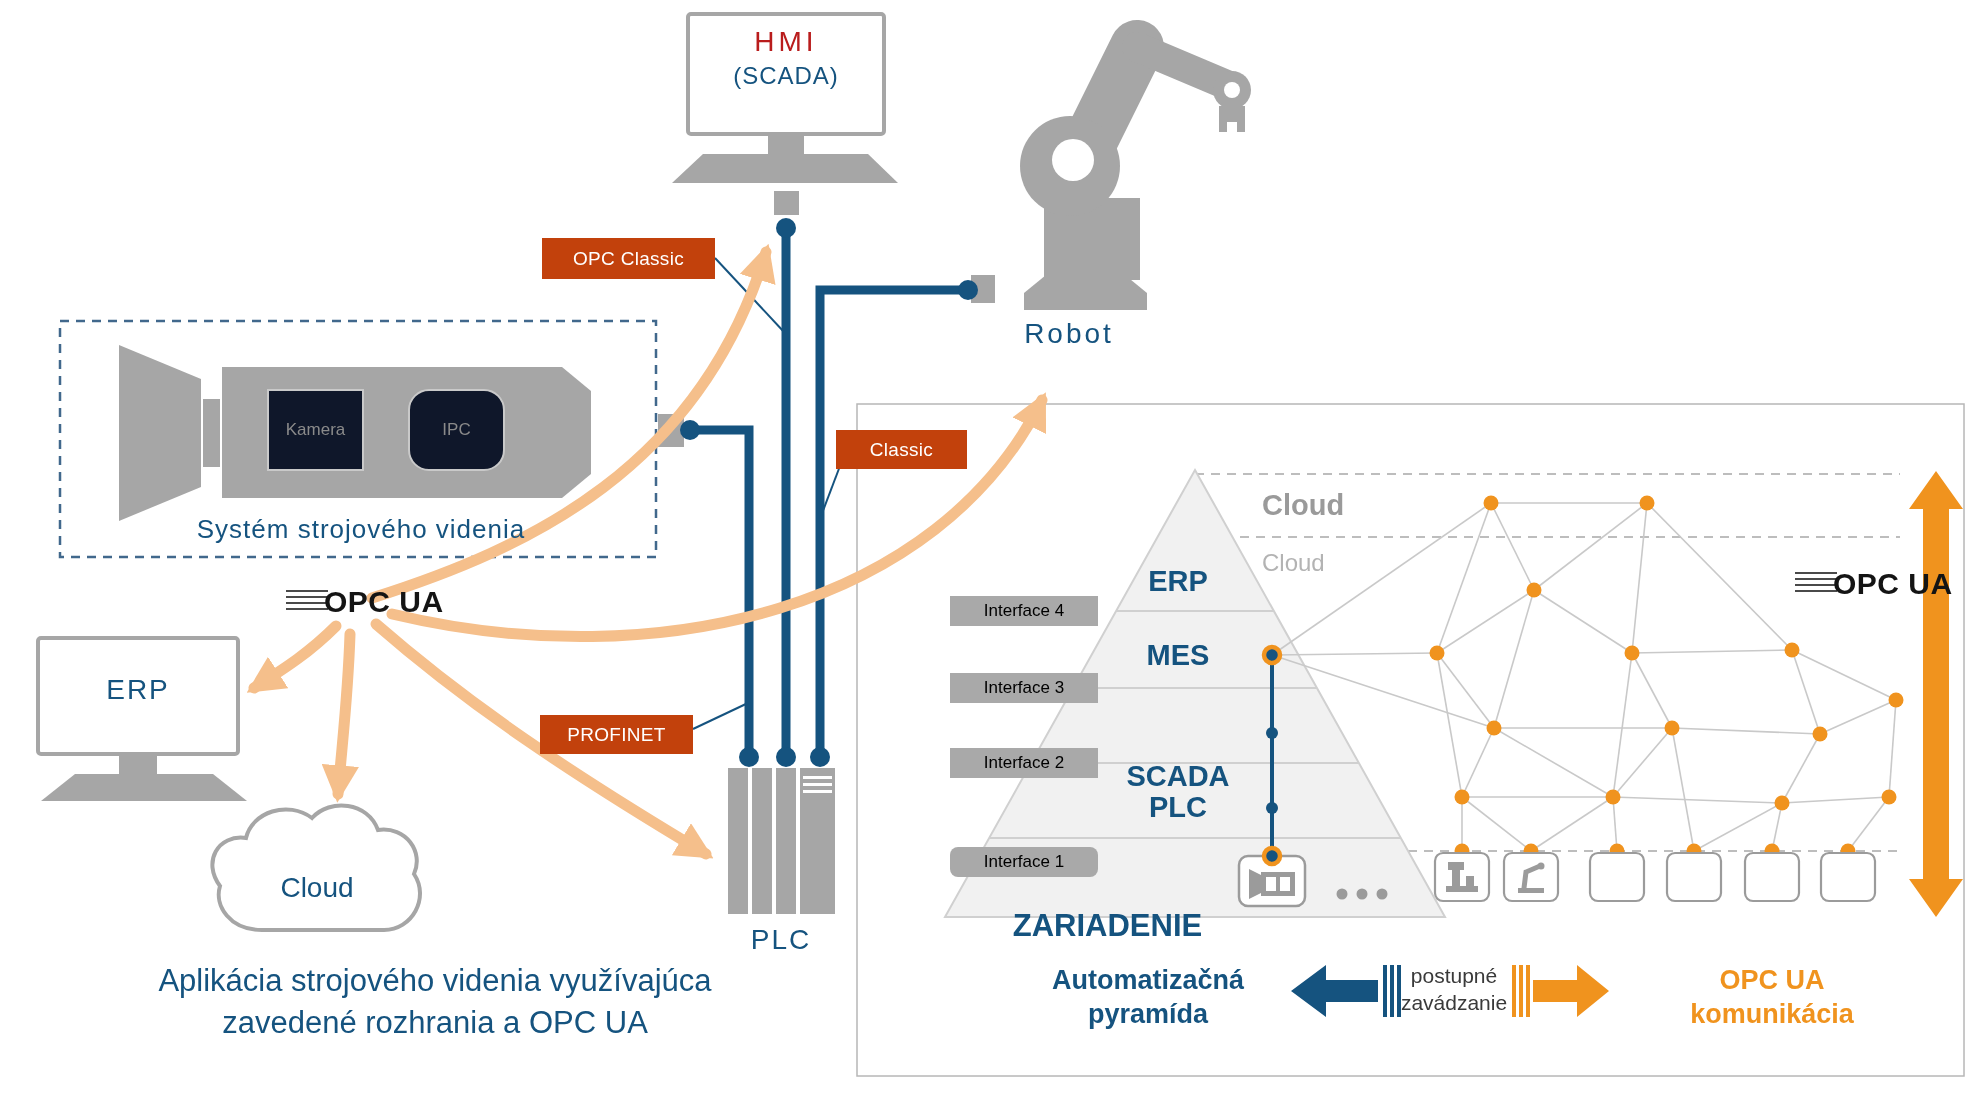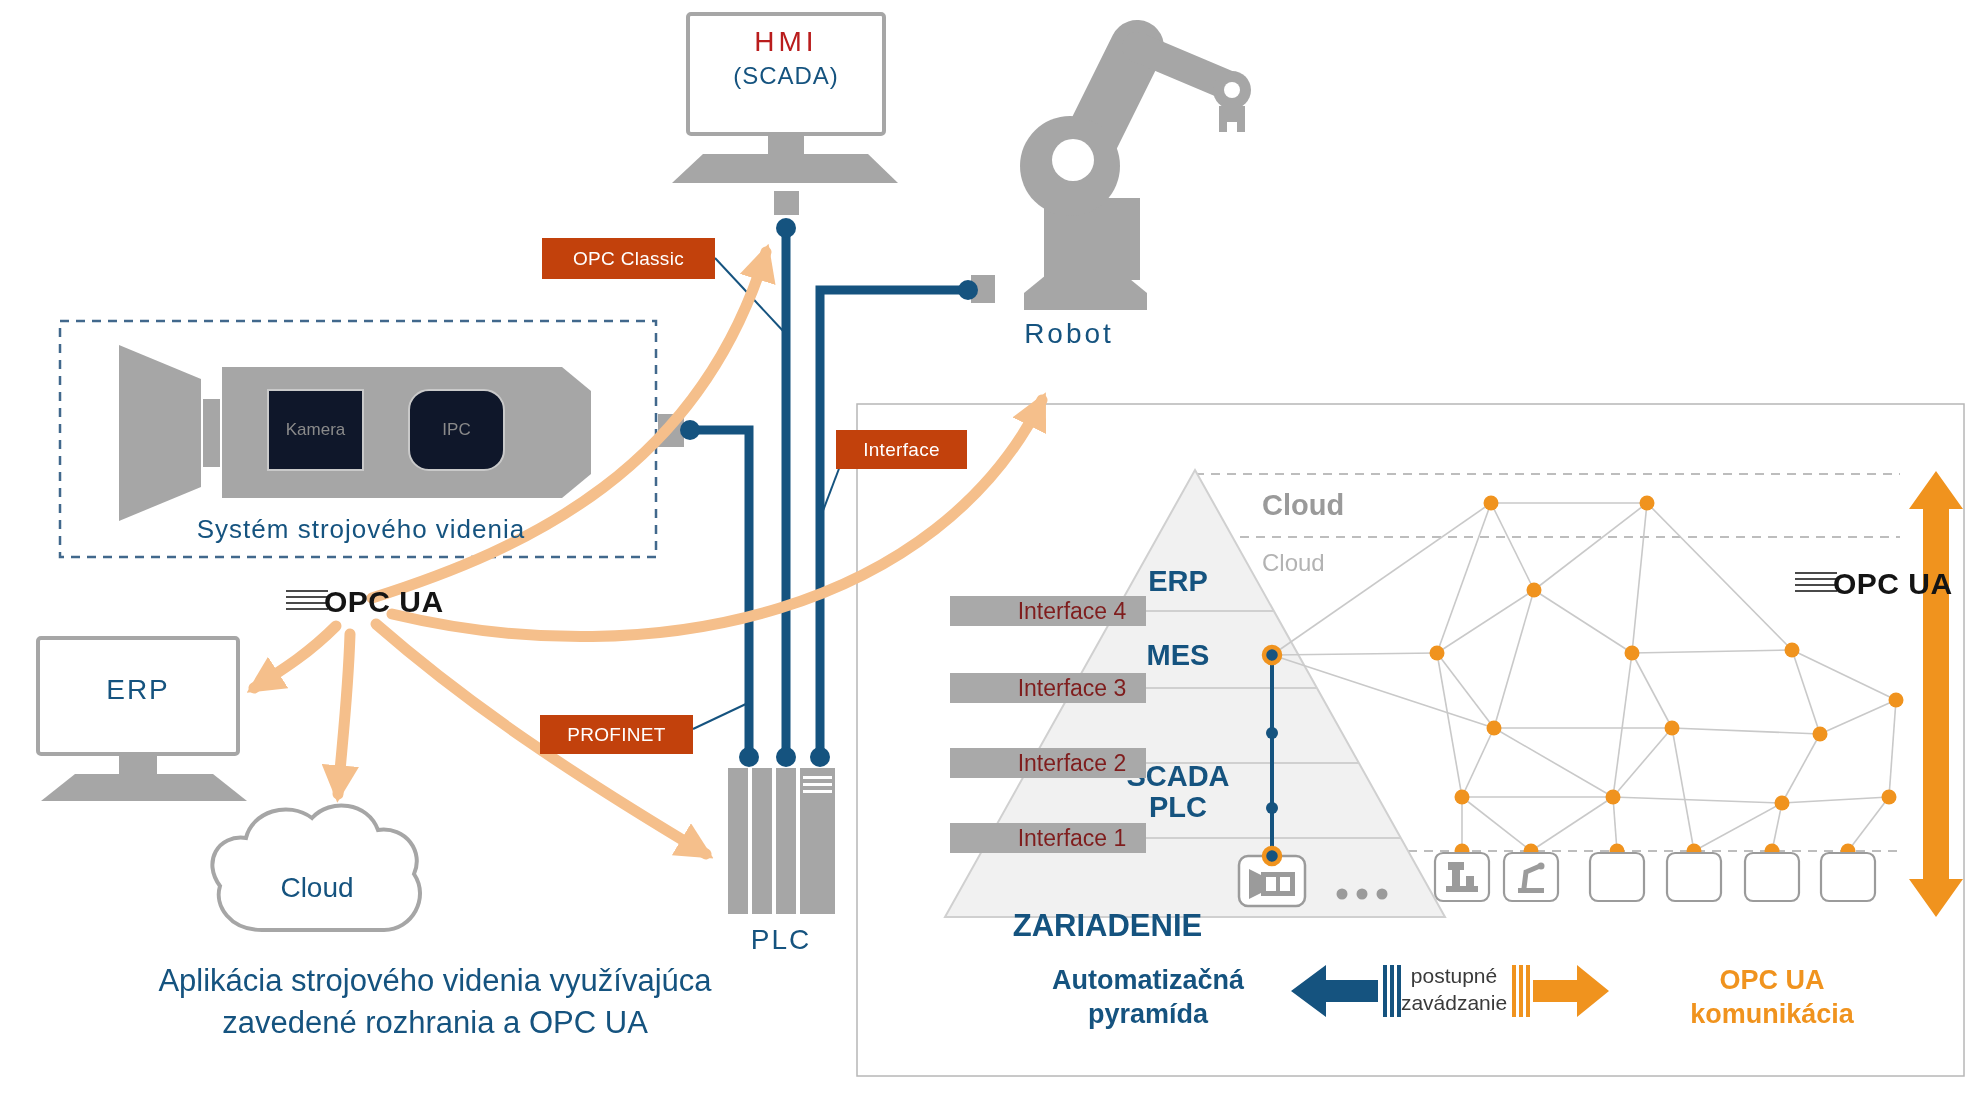--- a/index.html
+++ b/index.html
@@ -3,22 +3,22 @@
 <meta charset="utf-8">
 <style>
   html,body{margin:0;padding:0;background:#ffffff;}
   #stage{position:relative;width:1968px;height:1106px;background:#ffffff;overflow:hidden;
          font-family:"Liberation Sans",sans-serif;}
   .abs{position:absolute;}
   .ctr{text-align:center;}
   svg.layer{position:absolute;left:0;top:0;}
   .protocol{position:absolute;background:#c2410c;color:#ffffff;display:flex;align-items:center;
             justify-content:center;font-size:19px;letter-spacing:0.3px;}
-  .iface{position:absolute;background:#a9a9a9;color:#7f1d1d;display:flex;align-items:center;
-         justify-content:center;font-size:23px;width:148px;height:30px;padding-left:48px;}
+  .iface{position:absolute;background:#a9a9a9;color:#000000;display:flex;align-items:center;
+         justify-content:center;font-size:17px;width:148px;height:30px;}
   .level{position:absolute;left:1078px;width:200px;text-align:center;font-weight:bold;
          font-size:29px;color:#15537F;}
   .whitebox{position:absolute;background:#0f172a;border:2px solid #c9c9c9;display:flex;
             align-items:center;justify-content:center;color:#8a8a8a;font-size:17px;}
   .opcua-logo{position:absolute;display:flex;align-items:center;}
   .opcua-stripes{display:inline-block;width:42px;height:24px;margin-right:-4px;
                  background:repeating-linear-gradient(180deg,#4a4a4a 0 2.5px,transparent 2.5px 6px);}
   .opcua-text{font-weight:800;font-size:30px;color:#141414;letter-spacing:0.5px;white-space:nowrap;}
 </style>
 </head>
@@ -270,41 +270,41 @@
 <div class="opcua-logo" style="left:286px;top:585px;">
   <span class="opcua-stripes"></span>
   <span class="opcua-text">OPC UA</span>
 </div>
 
 <div class="abs ctr" style="left:38px;top:674px;width:200px;font-size:28px;color:#15537F;letter-spacing:2px;">ERP</div>
 <div class="abs ctr" style="left:217px;top:872px;width:200px;font-size:28px;color:#15537F;">Cloud</div>
 <div class="abs ctr" style="left:721px;top:924px;width:120px;font-size:28px;color:#15537F;letter-spacing:2px;">PLC</div>
 
 <div class="protocol" style="left:542px;top:238px;width:173px;height:41px;">OPC Classic</div>
-<div class="protocol" style="left:836px;top:430px;width:131px;height:39px;">Interface</div>
+<div class="protocol" style="left:836px;top:430px;width:131px;height:39px;">Classic</div>
 <div class="protocol" style="left:540px;top:715px;width:153px;height:39px;">PROFINET</div>
 
 <div class="abs ctr" style="left:90px;top:960px;width:690px;font-size:31px;color:#15537F;line-height:1.35;">
   <div>Aplikácia strojového videnia využívajúca</div>
   <div>zavedené rozhrania a OPC UA</div>
 </div>
 
 <div class="abs" style="left:1262px;top:489px;width:150px;font-size:29px;font-weight:bold;color:#9a9a9a;">Cloud</div>
 <div class="abs" style="left:1262px;top:549px;width:150px;font-size:24px;color:#b3b3b3;">Cloud</div>
 
 <div class="level" style="top:565px;">ERP</div>
 <div class="level" style="top:639px;">MES</div>
 <div class="level" style="top:760px;">SCADA</div>
 <div class="level" style="top:791px;">PLC</div>
 <div class="abs ctr" style="left:985px;top:871px;width:245px;font-weight:bold;font-size:31px;color:#15537F;margin-top:37px;">ZARIADENIE</div>
 
 <div class="iface" style="left:950px;top:596px;">Interface 4</div>
 <div class="iface" style="left:950px;top:673px;">Interface 3</div>
 <div class="iface" style="left:950px;top:748px;">Interface 2</div>
-<div class="iface" style="left:950px;top:823px;">Interface 1</div>
+<div class="iface" style="left:950px;top:847px;border-radius:8px;">Interface 1</div>
 
 <div class="opcua-logo" style="left:1795px;top:567px;">
   <span class="opcua-stripes"></span>
   <span class="opcua-text">OPC UA</span>
 </div>
 
 <div class="abs ctr" style="left:1028px;top:964px;width:240px;font-size:27px;font-weight:bold;color:#15537F;line-height:1.25;">Automatizačná pyramída</div>
 <div class="abs ctr" style="left:1398px;top:962px;width:112px;font-size:21px;color:#3a3a3a;line-height:1.3;">postupné zavádzanie</div>
 <div class="abs ctr" style="left:1648px;top:964px;width:248px;font-size:27px;font-weight:bold;color:#F0931E;line-height:1.25;">OPC UA komunikácia</div>
 

